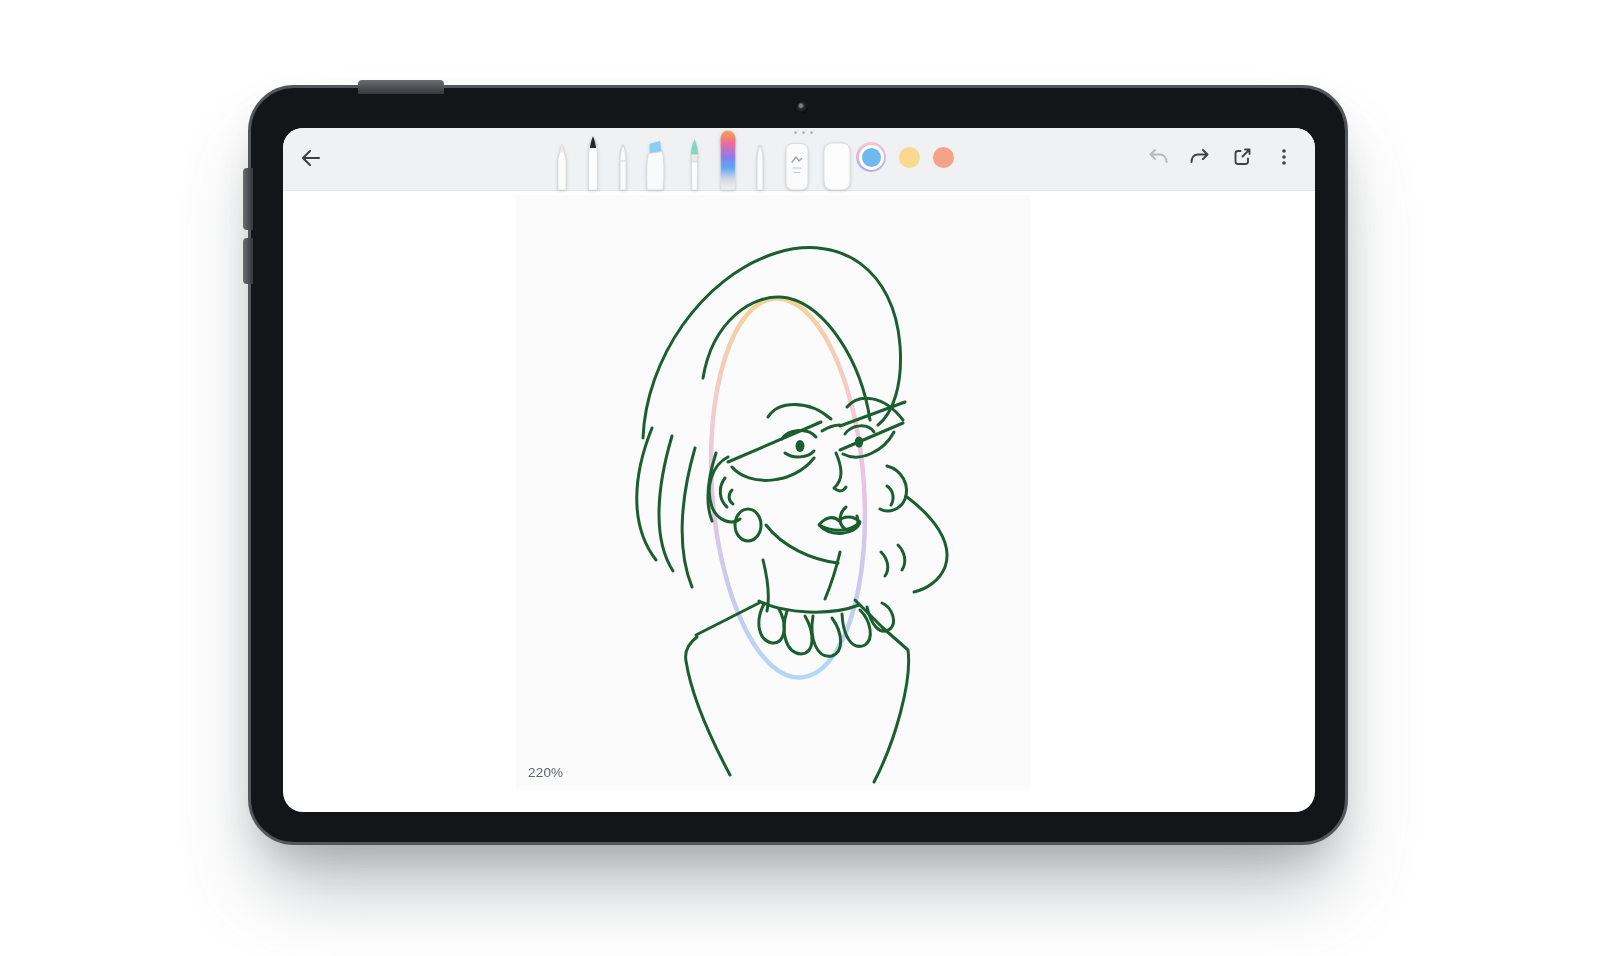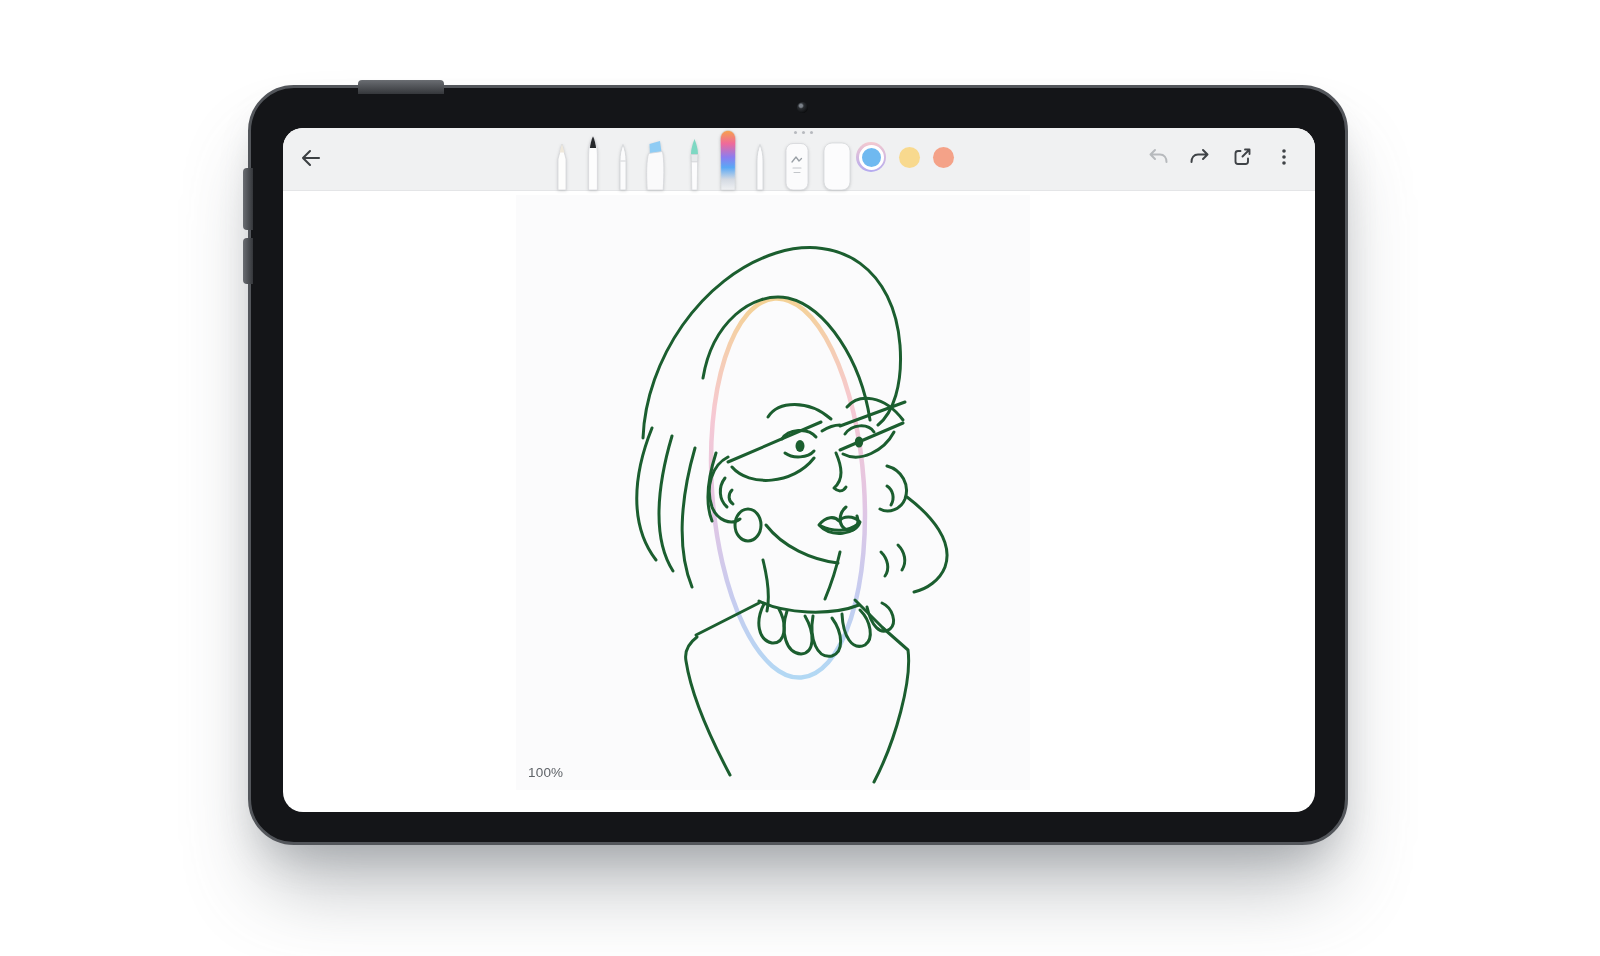--- a/index.html
+++ b/index.html
@@ -219,18 +219,18 @@
             <path d="M367,433 L392,455 C396,485 380,545 358,587"></path>
 
             <path d="M391,302 C416,321 438,347 429,372 C424,385 411,394 398,397"></path>
             <path d="M371,271 C386,275 394,290 389,304 C385,314 373,319 364,314"></path>
             <path d="M371,291 C377,295 379,303 375,310"></path>
             <path d="M330,312 C322,319 322,331 331,335 C339,337 344,330 341,321"></path>
             <path d="M365,357 C372,364 374,374 369,381"></path>
             <path d="M382,350 C389,357 391,367 386,375"></path>
           </g>
         </svg>
-        <span class="zoom-label">100%</span>
+        <span class="zoom-label">220%</span>
       </div>
 
     </div>
   </div>
 </div>
 
 </body></html>

